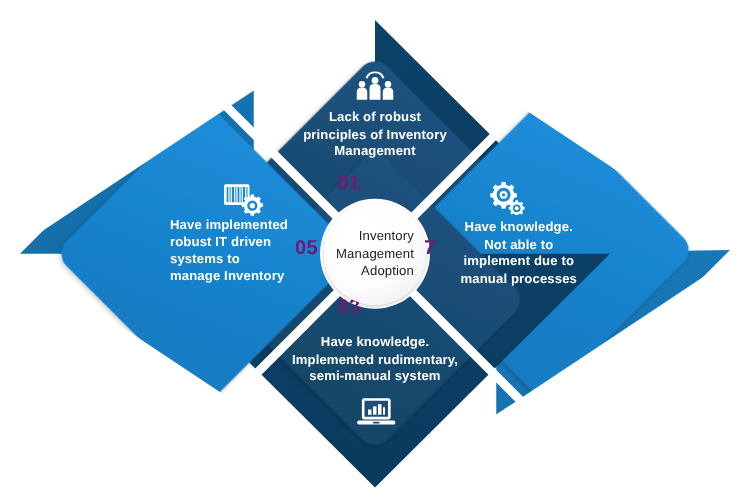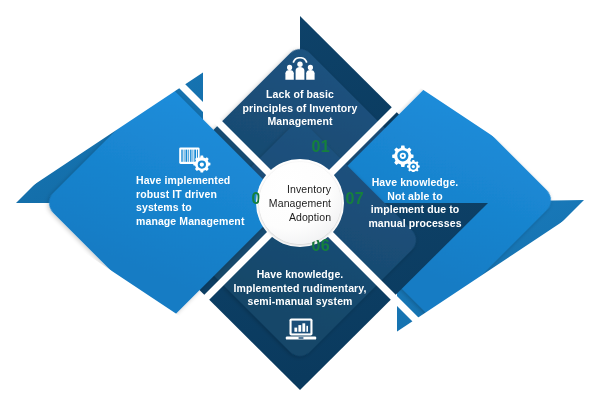--- a/index.html
+++ b/index.html
@@ -39,24 +39,24 @@
     white-space: pre-line;
   }
 
   .quad-icon {
     position: absolute;
     color: #ffffff;
   }
 
   .step-num {
     position: absolute;
-    color: #15803d;
+    color: #701a75;
     font-size: 16px;
     font-weight: bold;
-    text-align: right;
+    text-align: left;
     letter-spacing: 0.3px;
   }
 
   
   #q1-icon  { left: 283px; top: 57px;  width: 34px; height: 28px; }
   #q1-text  { left: 228px; top: 88px;  width: 144px; }
   #q1-num   { left: 270px; top: 138px; width: 60px; }
 
   
   #q2-icon  { left: 388px; top: 144px; width: 34px; height: 28px; }
@@ -172,21 +172,21 @@
     <svg viewBox="0 0 34 28" width="34" height="28" fill="#ffffff">
       <path d="M10.2 5.6 A7.2 7.2 0 0 1 23.8 5.6" fill="none" stroke="#ffffff" stroke-width="1.7"></path>
       <circle cx="17" cy="7.3" r="2.7"></circle>
       <path d="M12.6 13.4c0-2.3 2-3.5 4.4-3.5s4.4 1.2 4.4 3.5v9.3h-8.8z"></path>
       <circle cx="6.6" cy="10.4" r="2.6"></circle>
       <path d="M2.4 16.3c0-2.2 1.9-3.4 4.2-3.4s4.2 1.2 4.2 3.4v6.4H2.4z"></path>
       <circle cx="27.4" cy="10.4" r="2.6"></circle>
       <path d="M23.2 16.3c0-2.2 1.9-3.4 4.2-3.4s4.2 1.2 4.2 3.4v6.4h-8.4z"></path>
     </svg>
   </div>
-  <div class="quad-text" id="q1-text">Lack of basic
+  <div class="quad-text" id="q1-text">Lack of robust
 principles of Inventory
 Management</div>
   <div class="step-num" id="q1-num">01</div>
 
   <div class="quad-icon" id="q2-icon">
     <svg viewBox="0 0 34 28" width="34" height="28" fill="#ffffff">
       <path d="M13.3 1.6h3.1l.5 2.3c.9.2 1.7.5 2.4 1l2-1.3 2.2 2.2-1.3 2c.5.7.8 1.5 1 2.4l2.3.5v3.1l-2.3.5c-.2.9-.5 1.7-1 2.4l1.3 2-2.2 2.2-2-1.3c-.7.5-1.5.8-2.4 1l-.5 2.3h-3.1l-.5-2.3c-.9-.2-1.7-.5-2.4-1l-2 1.3-2.2-2.2 1.3-2c-.5-.7-.8-1.5-1-2.4l-2.3-.5v-3.1l2.3-.5c.2-.9.5-1.7 1-2.4l-1.3-2 2.2-2.2 2 1.3c.7-.5 1.5-.8 2.4-1z"></path>
       <circle cx="14.85" cy="11.8" r="5.6" fill="#1789d4"></circle>
       <circle cx="14.85" cy="11.8" r="3.1" fill="#ffffff"></circle>
       <circle cx="14.85" cy="11.8" r="1.3" fill="#1789d4"></circle>
@@ -194,21 +194,21 @@
       <circle cx="25.35" cy="22.6" r="3.1" fill="#1789d4"></circle>
       <circle cx="25.35" cy="22.6" r="1.6" fill="#ffffff"></circle>
     </svg>
   </div>
   <div class="quad-text" id="q2-text">Have knowledge.
 Not able to
 implement due to
 manual processes</div>
   <div class="step-num" id="q2-num">07</div>
 
-  <div class="step-num" id="q3-num">06</div>
+  <div class="step-num" id="q3-num">03</div>
   <div class="quad-text" id="q3-text">Have knowledge.
 Implemented rudimentary,
 semi-manual system</div>
   <div class="quad-icon" id="q3-icon">
     <svg viewBox="0 0 32 28" width="32" height="28" fill="#ffffff">
       <rect x="4.5" y="2.5" width="23" height="17" rx="1.8" fill="#ffffff"></rect>
       <rect x="6.6" y="4.6" width="18.8" height="12.8" fill="#1b4e79"></rect>
       <rect x="9.4" y="11.6" width="2.8" height="4.2" fill="#ffffff"></rect>
       <rect x="13.4" y="9.1" width="2.8" height="6.7" fill="#ffffff"></rect>
       <rect x="17.4" y="7.3" width="2.8" height="8.5" fill="#ffffff"></rect>
@@ -232,21 +232,21 @@
         <rect x="19.1" y="4.6" width="0.9" height="12.2"></rect>
       </g>
       <path d="M22.6 10.5h2.5l.4 1.9c.7.2 1.3.4 1.8.8l1.6-1 1.8 1.8-1 1.6c.4.5.7 1.1.8 1.8l1.9.4v2.5l-1.9.4c-.2.7-.4 1.3-.8 1.8l1 1.6-1.8 1.8-1.6-1c-.5.4-1.1.7-1.8.8l-.4 1.9h-2.5l-.4-1.9c-.7-.2-1.3-.4-1.8-.8l-1.6 1-1.8-1.8 1-1.6c-.4-.5-.7-1.1-.8-1.8l-1.9-.4v-2.5l1.9-.4c.2-.7.4-1.3.8-1.8l-1-1.6 1.8-1.8 1.6 1c.5-.4 1.1-.7 1.8-.8z"></path>
       <circle cx="23.85" cy="19.55" r="4.1" fill="#1789d4"></circle>
       <circle cx="23.85" cy="19.55" r="2.1" fill="#ffffff"></circle>
     </svg>
   </div>
   <div class="quad-text" id="q4-text">Have implemented
 robust IT driven
 systems to
-manage Management</div>
+manage Inventory</div>
   <div class="step-num" id="q4-num">05</div>
 
   <div id="hub">
     <div id="hub-label">Inventory
 Management
 Adoption</div>
   </div>
 
 </div>
 

